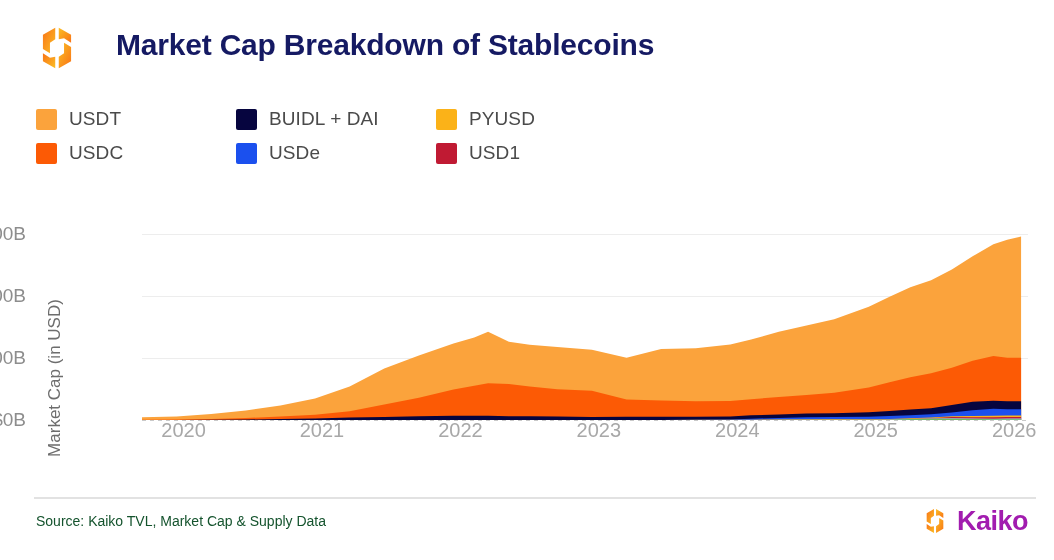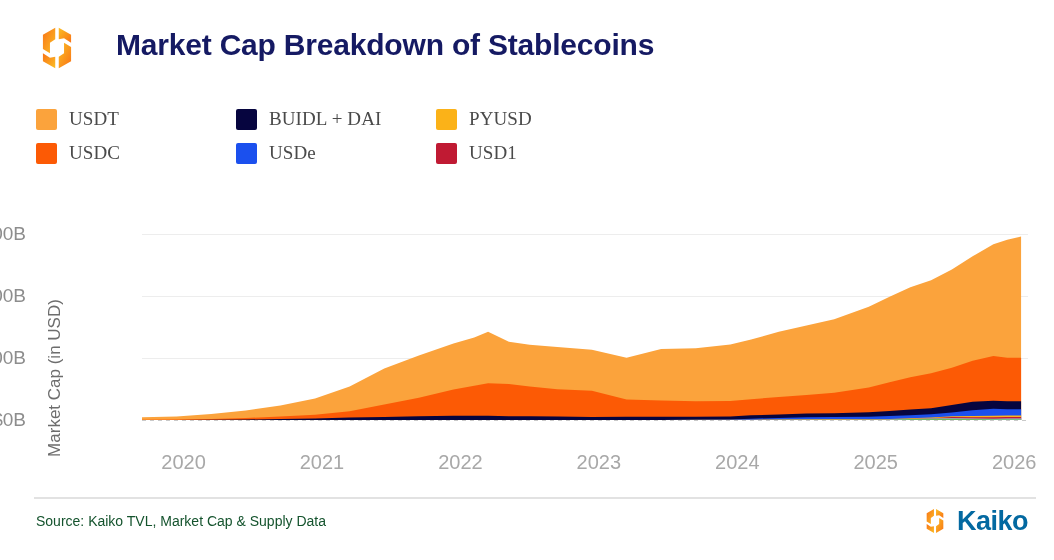--- a/index.html
+++ b/index.html
@@ -15,21 +15,21 @@
   
   .header{position:absolute;left:0;top:0;width:1054px;height:88px;}
   .brandmark{position:absolute;left:27px;top:26px;width:44px;height:44px;}
   .title{
     position:absolute;left:108px;top:28px;
     font-size:30px;font-weight:bold;color:#151a63;
     letter-spacing:-0.2px;white-space:nowrap;
   }
 
   
-  .legend{position:absolute;left:28px;top:102px;width:760px;height:68px;font-family:Liberation Serif, serif;}
+  .legend{position:absolute;left:28px;top:102px;width:760px;height:68px;}
   .legend-col{position:absolute;top:0;width:200px;}
   .legend-col.c0{left:0px;}
   .legend-col.c1{left:200px;}
   .legend-col.c2{left:400px;}
   .legend-col.c3{left:600px;}
   .legend-item{display:flex;align-items:center;height:34px;}
   .legend-swatch{width:21px;height:21px;border-radius:2px;flex:none;}
   .legend-label{
     margin-left:12px;font-size:19px;color:#4a4a4a;
     white-space:nowrap;letter-spacing:0.1px;
@@ -44,39 +44,39 @@
     font-size:17px;color:#6d6d6d;white-space:nowrap;
   }
   .plot{position:absolute;left:134px;top:30px;width:886px;height:205px;}
   .ytick{
     position:absolute;right:1036px;
     width:90px;text-align:right;
     font-size:19px;color:#8d8d8d;white-space:nowrap;
     transform:translateY(-50%);
   }
   .xtick{
-    position:absolute;top:266px;
+    position:absolute;top:234px;
     font-size:20px;color:#a8a8a8;white-space:nowrap;
     transform:translateX(-50%);
   }
   svg.area{display:block;}
 
   
   .footer-rule{
     position:absolute;left:26px;top:497px;width:1002px;height:2px;
     background:#e2e2e2;
   }
   .source{
     position:absolute;left:28px;top:513px;
     font-size:14px;color:#14532d;white-space:nowrap;
   }
   .footer-logo{position:absolute;right:26px;top:506px;height:30px;display:flex;align-items:center;}
   .footer-mark{width:26px;height:26px;flex:none;}
   .footer-word{
-    margin-left:9px;font-size:27px;font-weight:bold;color:#0369a1;
+    margin-left:9px;font-size:27px;font-weight:bold;color:#a21caf;
     letter-spacing:-0.5px;line-height:1;
   }
 </style>
 </head>
 <body>
 
 <div id="root">
 
   <div class="header">
     <svg class="brandmark" viewBox="0 0 100 100">

